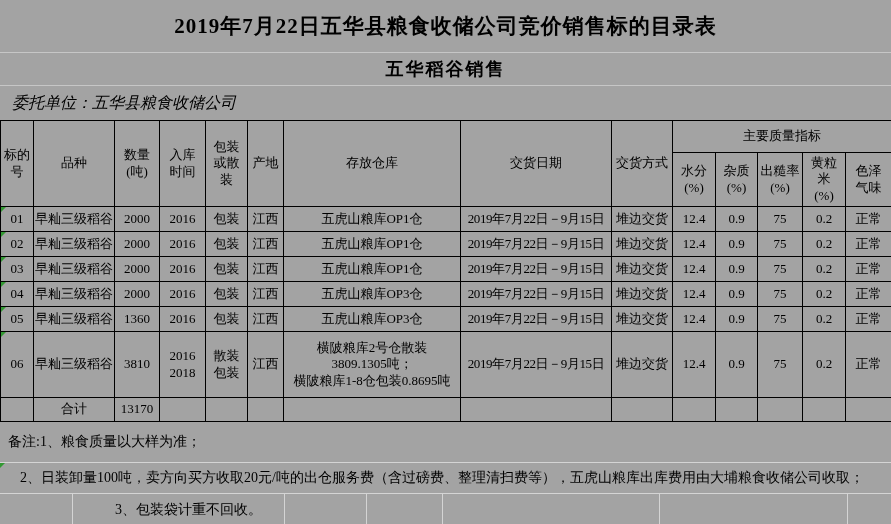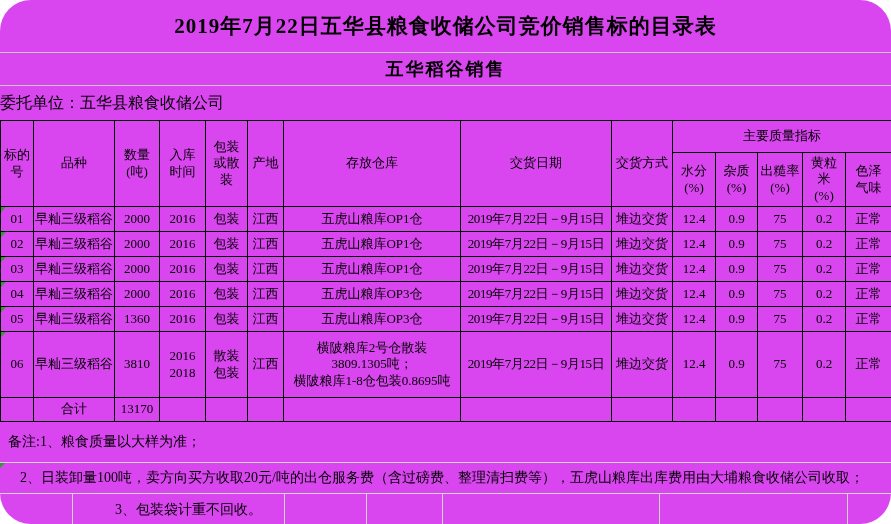--- a/index.html
+++ b/index.html
@@ -1,36 +1,36 @@
 <!DOCTYPE html>
 <html><head>
 <meta charset="utf-8">
 <style>
   * { margin:0; padding:0; box-sizing:border-box; }
   html,body { background:#fff; }
   body {
     width:891px; height:524px; overflow:hidden; color:#000;
     font-family:"Liberation Serif","DejaVu Serif",serif;
   }
-  .sheet { width:891px; height:524px; position:relative; background:#d946ef;border-radius:31px; }
+  .sheet { width:891px; height:524px; position:relative; background:#a3a3a3; }
 
   
   .title-band {
     height:53px; display:flex; align-items:center; justify-content:center;
     border-bottom:1px solid #c6c6c6;
   }
   .title-band .t { font-size:21px; font-weight:bold; letter-spacing:1px; }
   .subtitle-band {
     height:33px; display:flex; align-items:center; justify-content:center;
     border-bottom:1px solid #c6c6c6;
   }
   .subtitle-band .t { font-size:18px; font-weight:bold; letter-spacing:2px; }
   .entrust-band {
     height:34px; display:flex; align-items:center;
-    font-size:16px; padding-left:0;
+    font-size:16px; padding-left:12px;font-style:italic;
   }
 
   
   table.cat {
     width:891px; border-collapse:collapse; table-layout:fixed;
   }
   table.cat th, table.cat td {
     border:1px solid #000; text-align:center; vertical-align:middle;
     font-size:13px; font-weight:normal; white-space:pre-line;
     position:relative; padding:0 1px; line-height:1.25;

